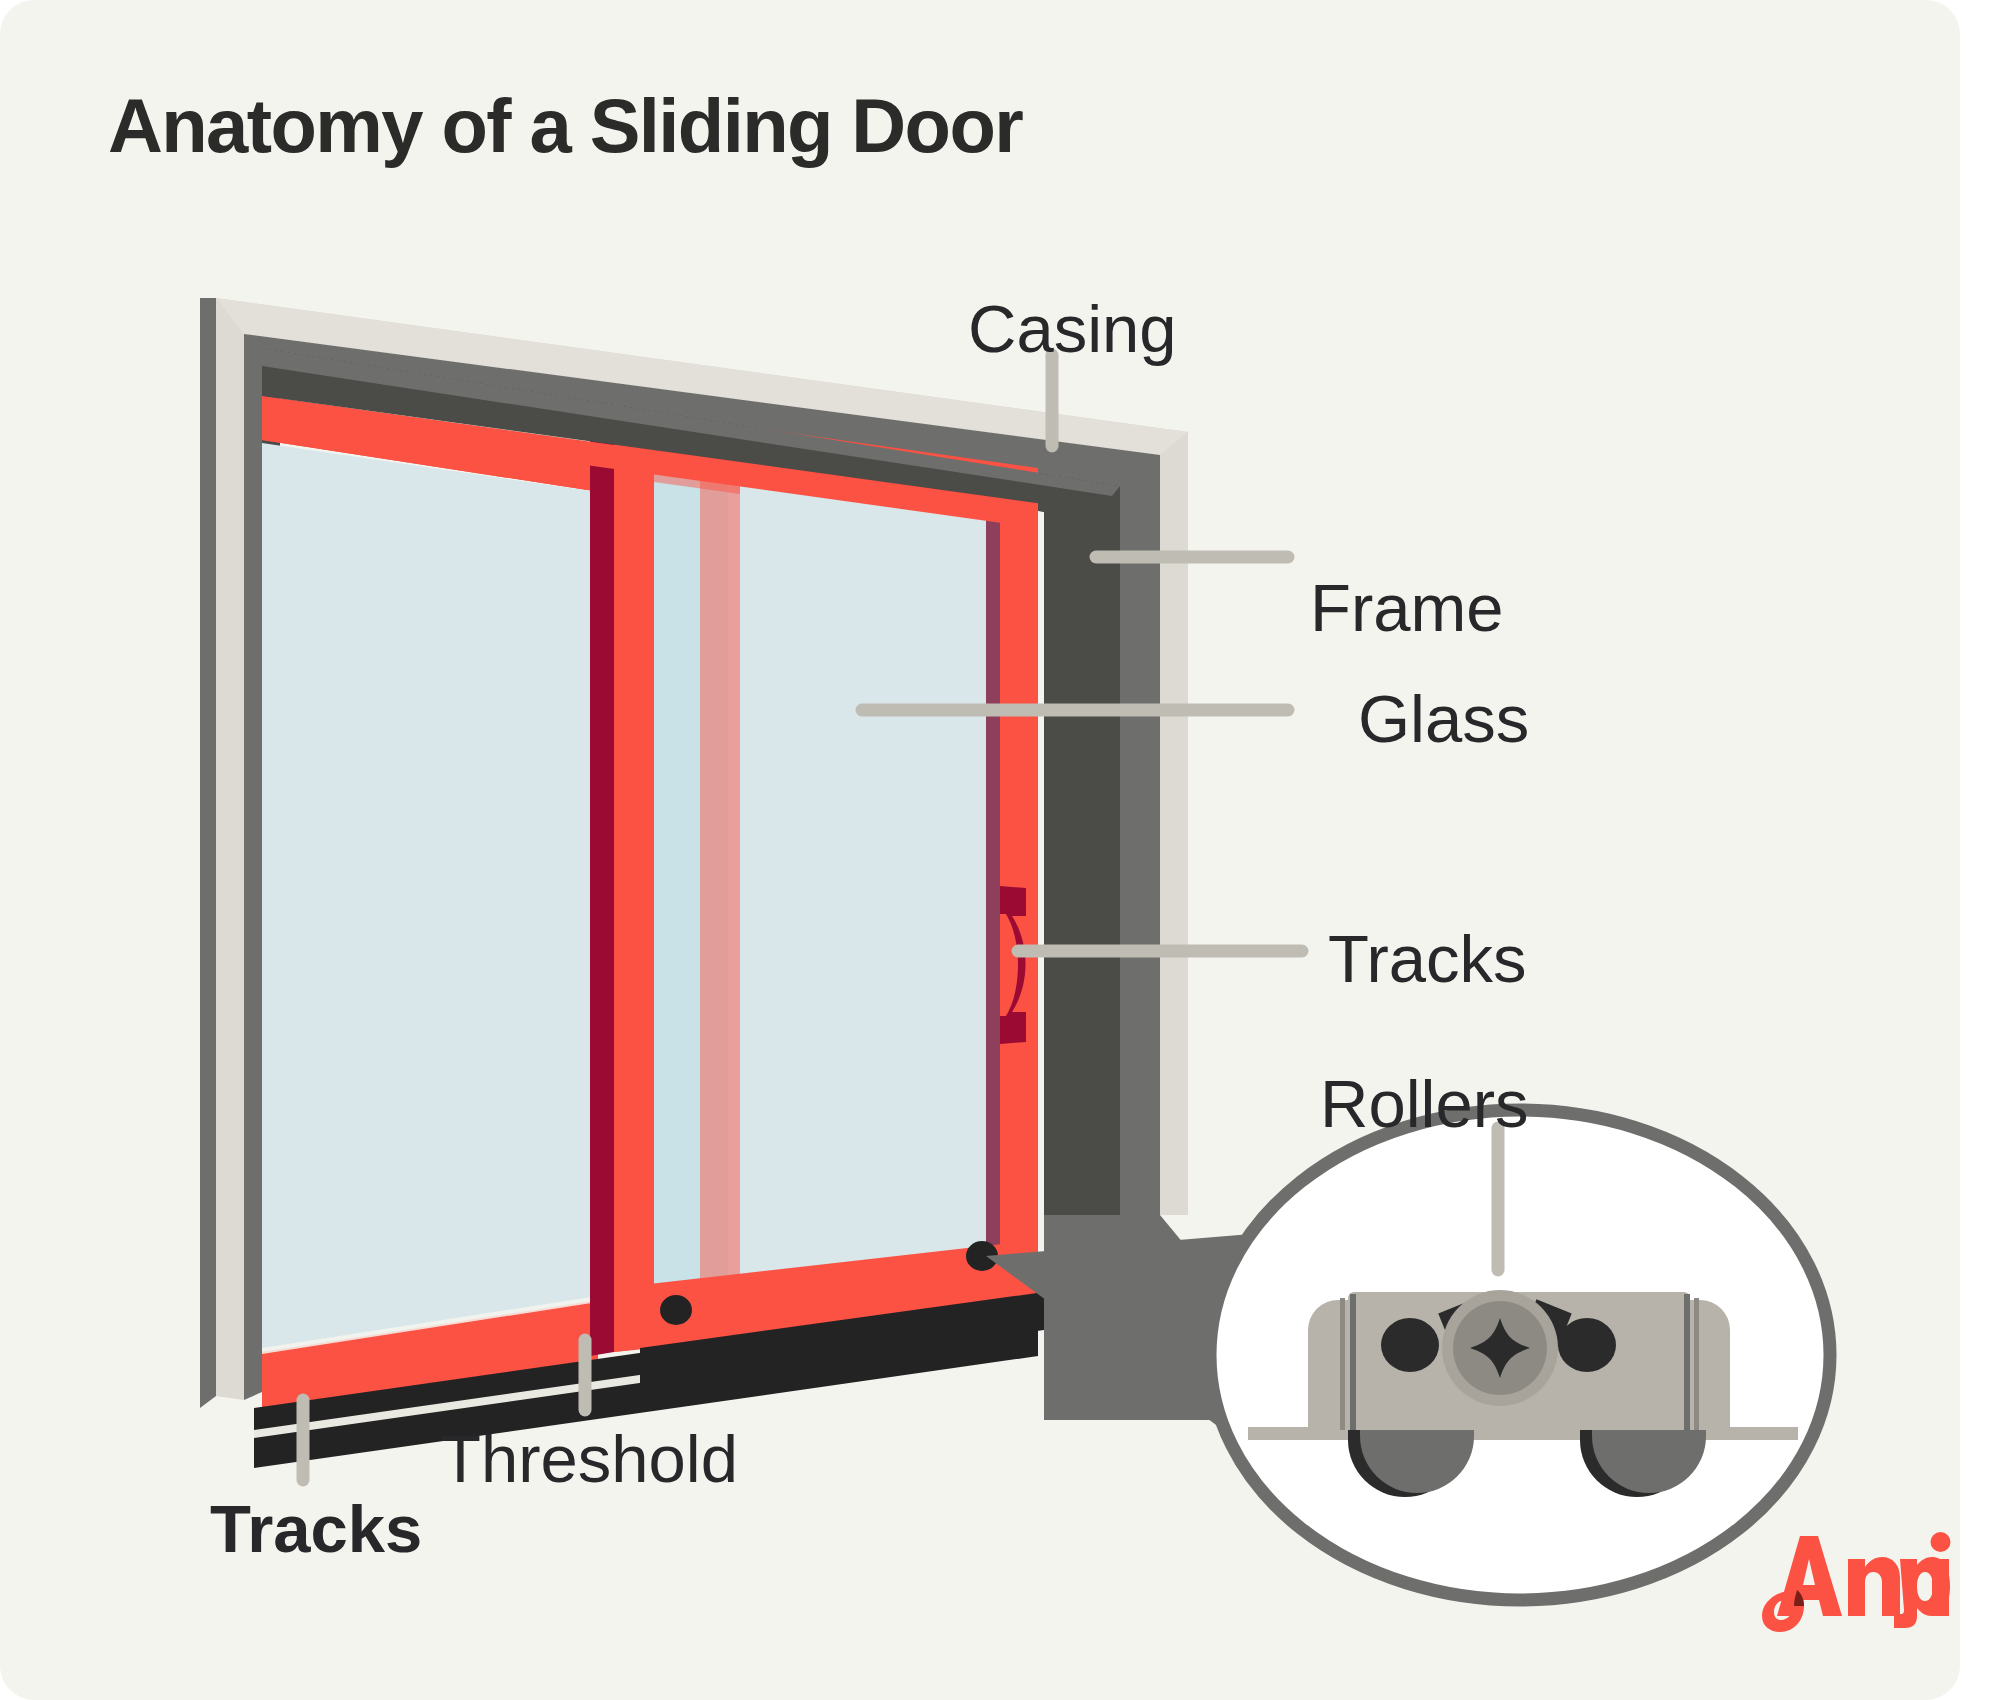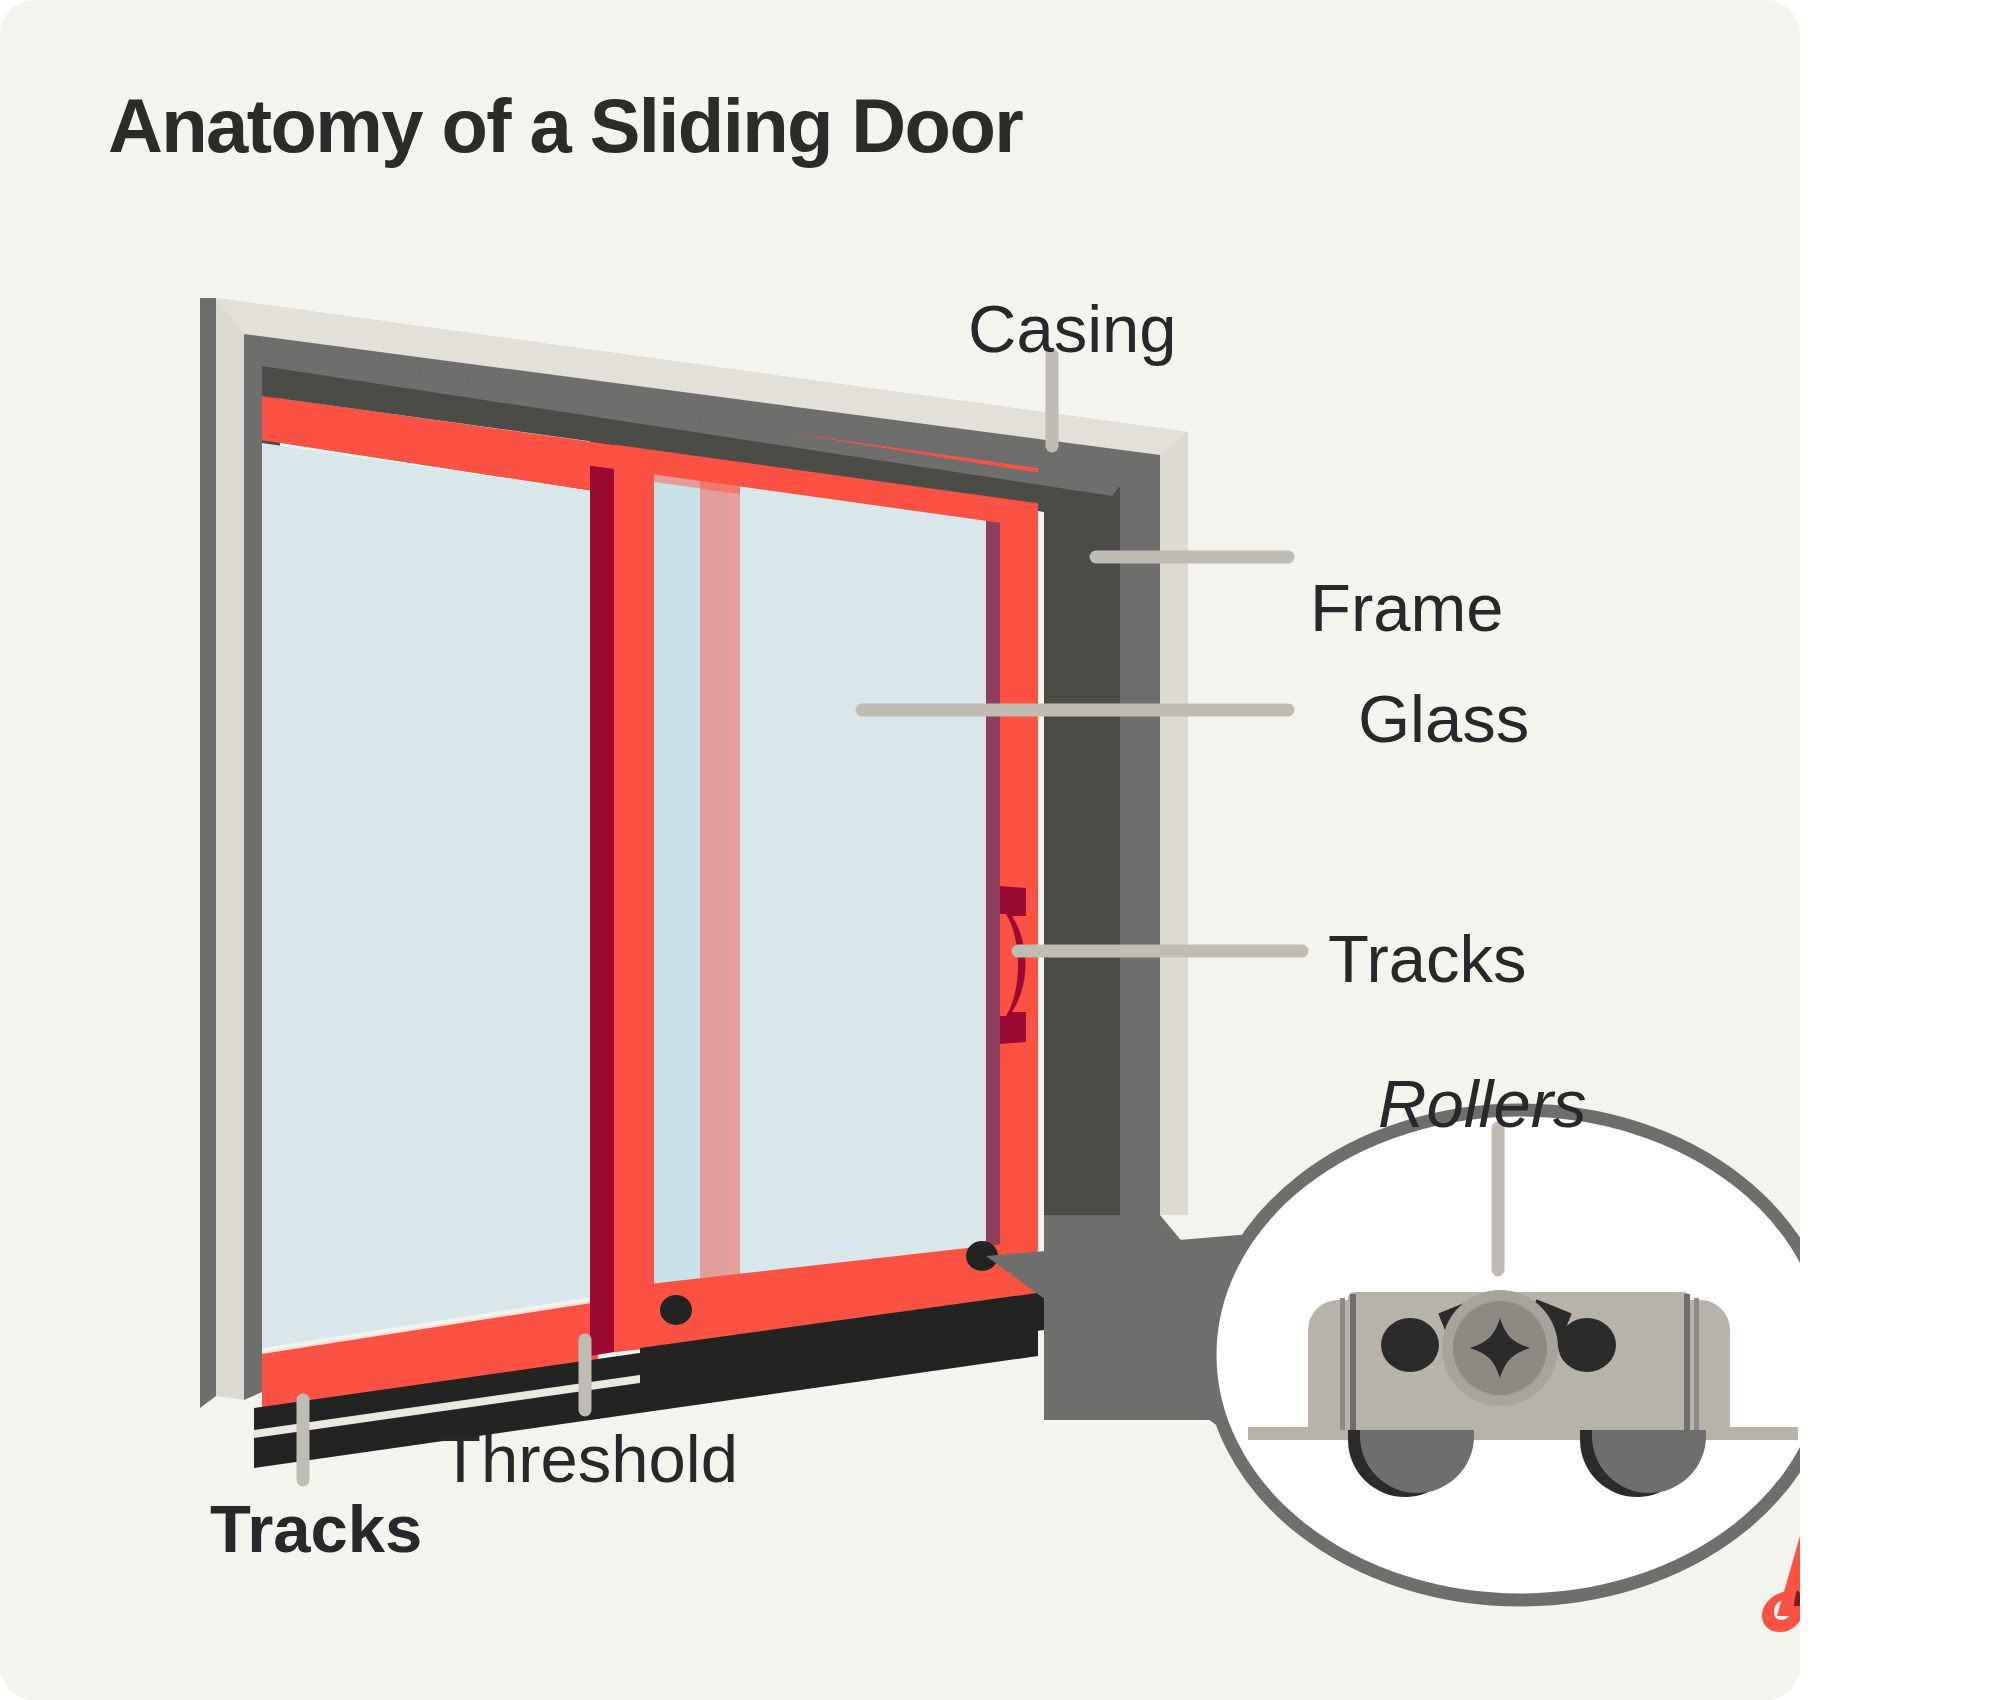--- a/index.html
+++ b/index.html
@@ -2,21 +2,21 @@
 <html><head>
 <meta charset="utf-8">
 <style>
   html, body {
     margin: 0;
     padding: 0;
     background: #ffffff;
   }
   #stage {
     position: relative;
-    width: 1800px;
+    width: 1960px;
     height: 1700px;
     background: #F4F4EF;
     border-radius: 34px;
     overflow: hidden;
     font-family: "Liberation Sans", sans-serif;
   }
   #title {
     position: absolute;
     left: 108px;
     top: 82px;
@@ -32,21 +32,21 @@
     font-family: "Liberation Sans", sans-serif;
     font-size: 67px;
     font-weight: normal;
     color: #28282A;
     white-space: nowrap;
   }
   #lbl-casing   { left: 968px;  top: 290px; }
   #lbl-frame    { left: 1310px; top: 527px; margin-top: 42px; }
   #lbl-glass    { left: 1310px; top: 680px; margin-left: 48px; }
   #lbl-latch    { left: 1328px; top: 920px; }
-  #lbl-rollers  { left: 1378px; top: 1065px; font-style: italic; }
+  #lbl-rollers  { left: 1320px; top: 1065px; }
   #lbl-threshold{ left: 440px;  top: 1420px; }
   #lbl-tracks   { left: 210px;  top: 1490px; font-weight: bold; }
 
   #svg-main {
     position: absolute;
     left: 0; top: 0;
     width: 2000px;
     height: 1700px;
   }
   #angi-logo {

